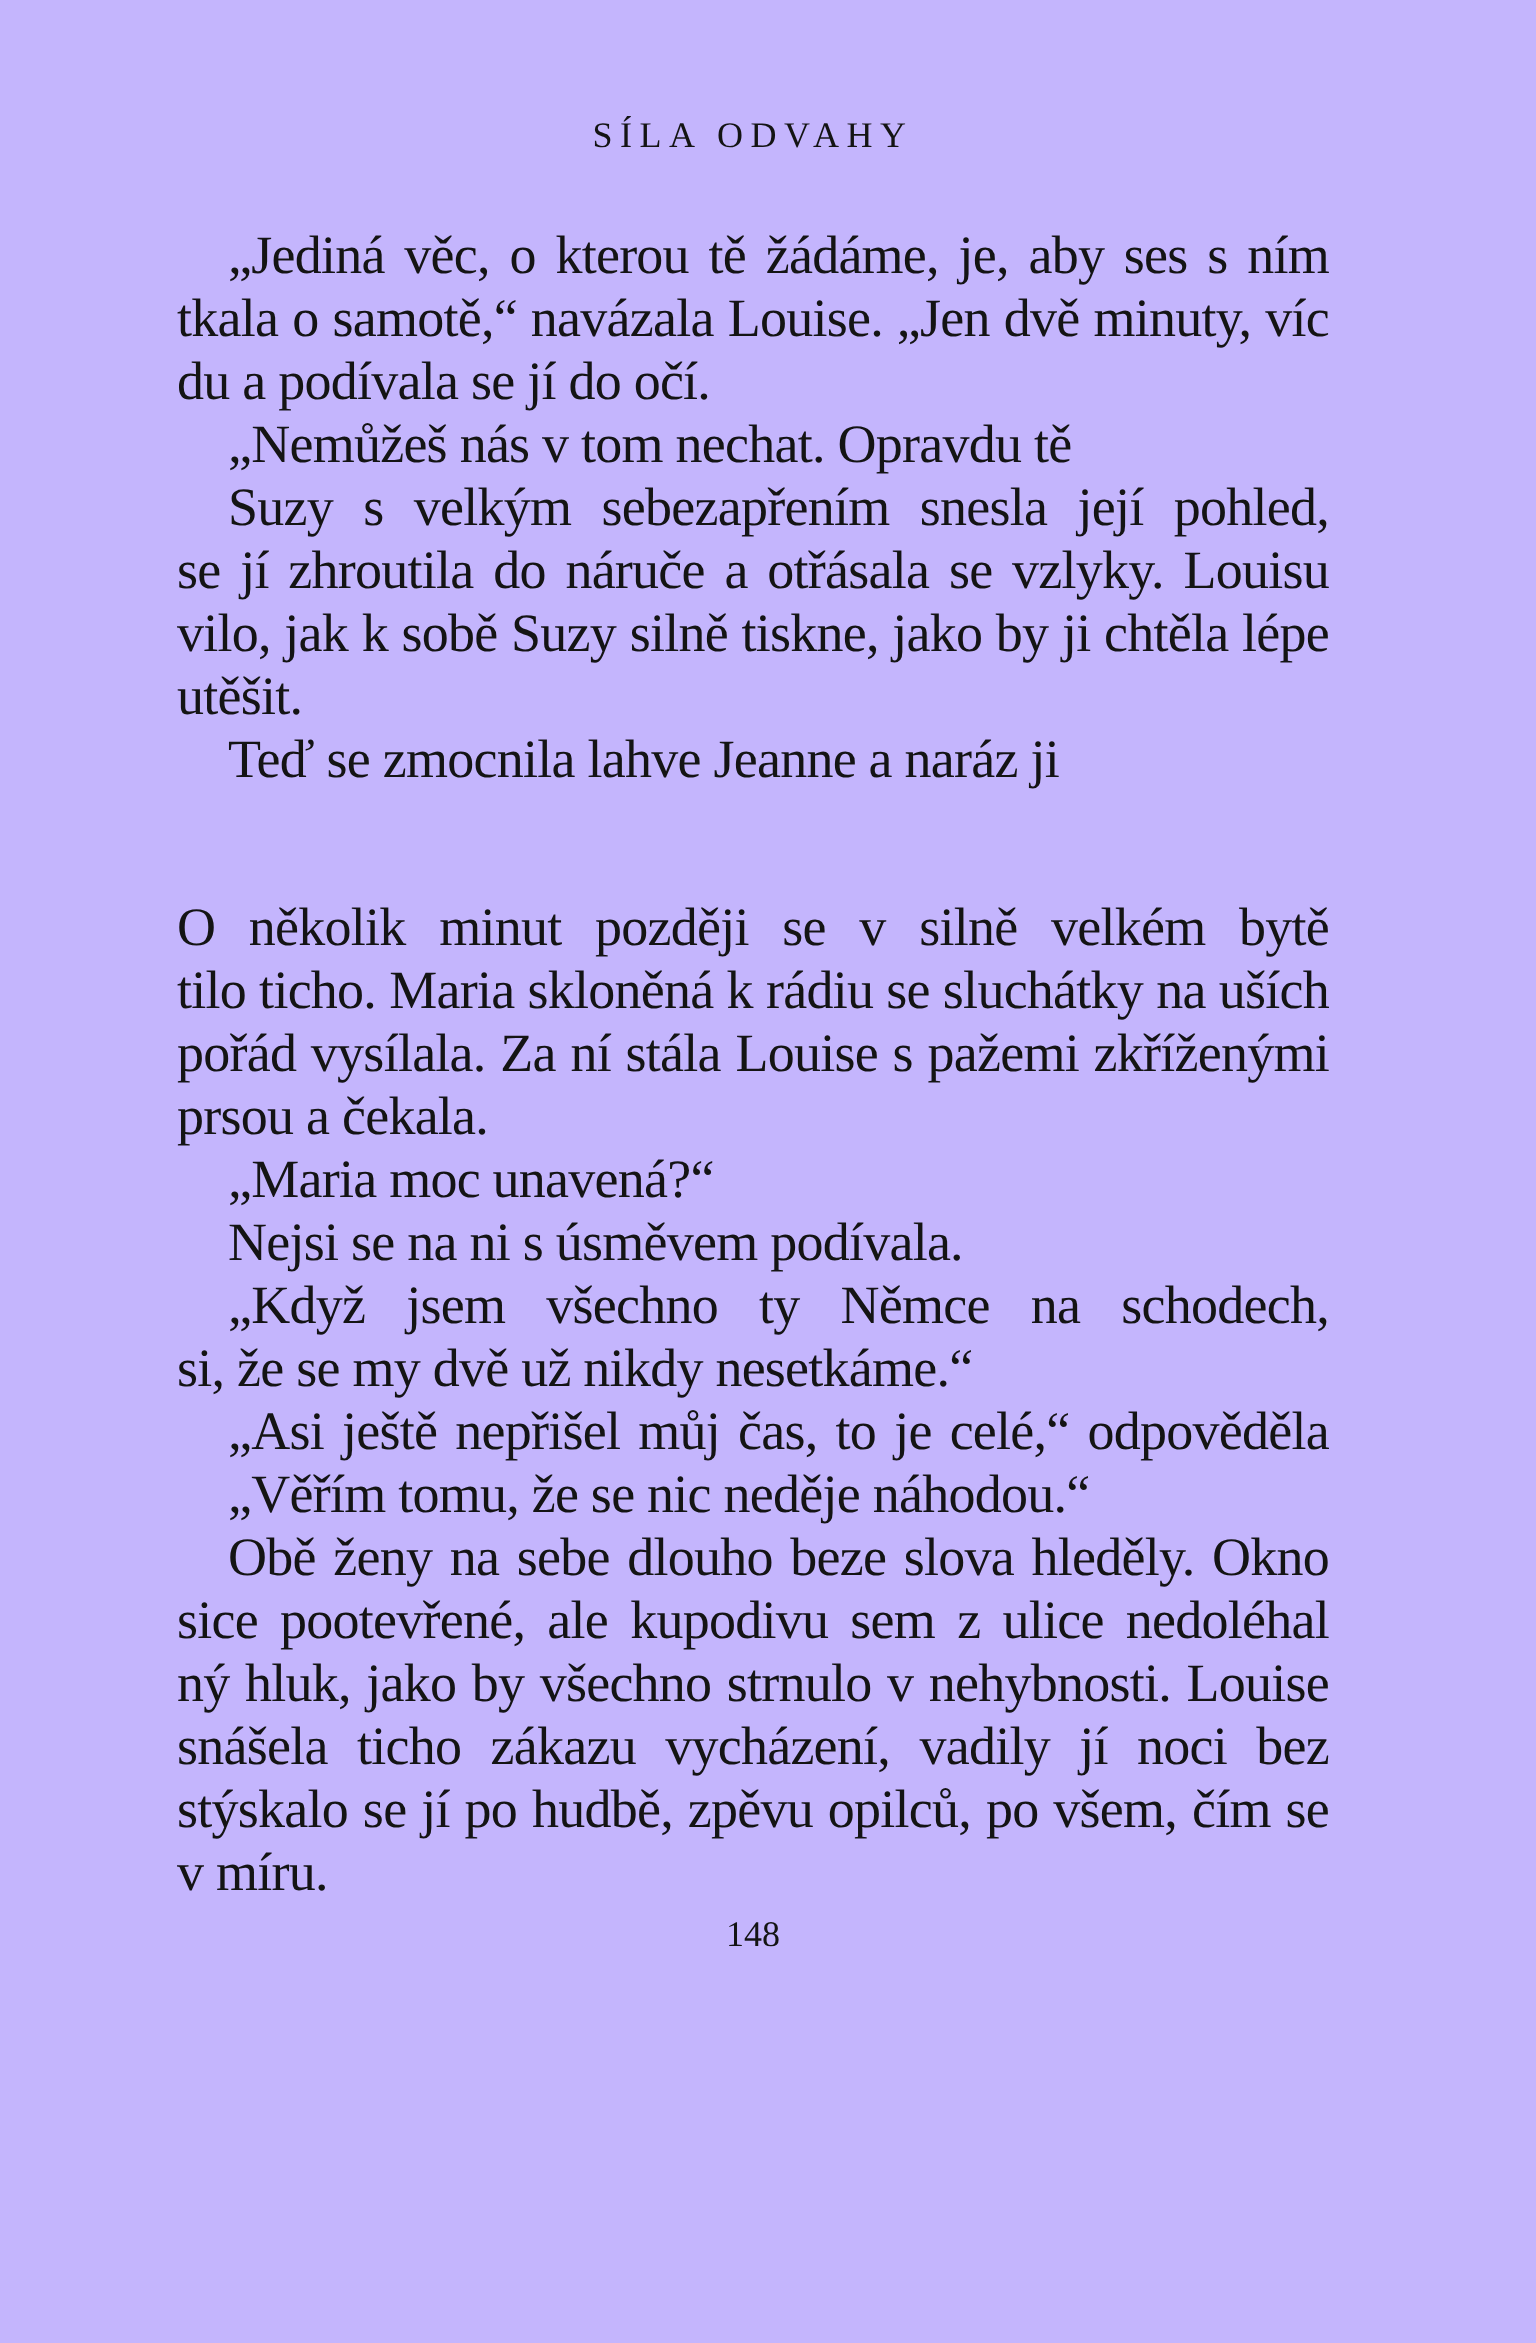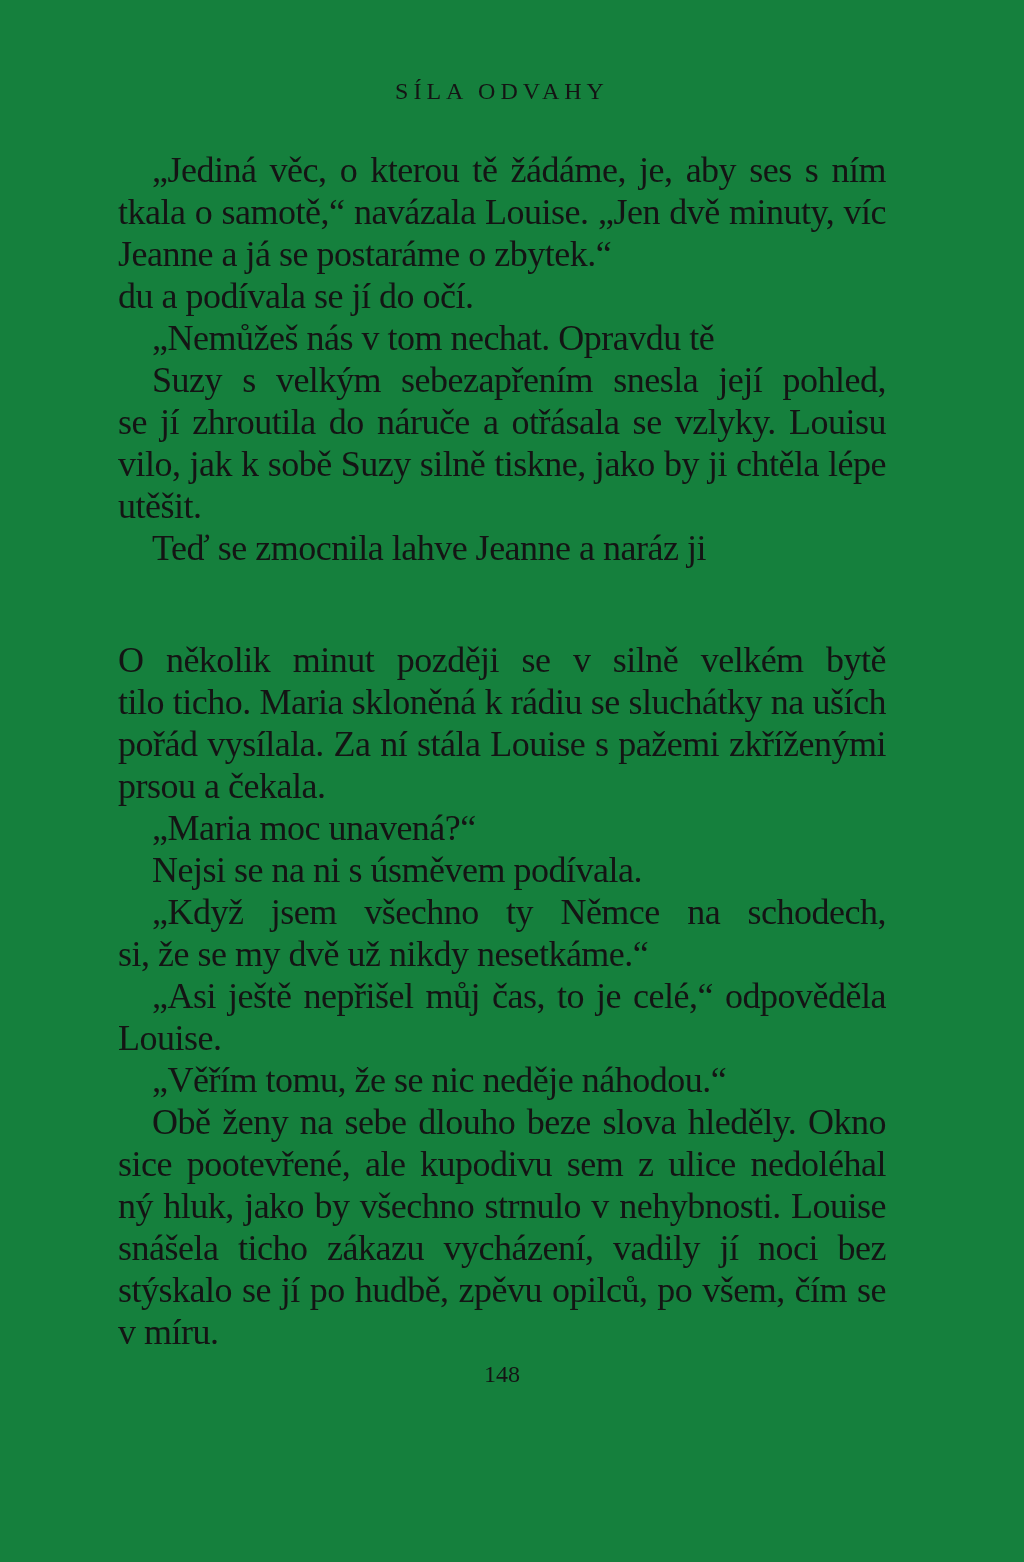--- a/index.html
+++ b/index.html
@@ -51,28 +51,27 @@
     margin-left: 118px;
     width: 768px;
     text-align: center;
     font-size: 24px;
     line-height: 42px;
   }
 </style>
 </head>
 <body>
 
-<div class="page" style="color: rgb(20, 20, 20); background: #15803d;">
+<div class="page" style="color: rgb(20, 20, 20); background: #c4b5fd;">
   <div class="header-title">SÍLA ODVAHY</div>
 
   <div class="body-text" id="text-block">
       <div class="para">
         <div class="line indent">„Jediná věc, o kterou tě žádáme, je, aby ses s ním se-</div>
         <div class="line">tkala o samotě,“ navázala Louise. „Jen dvě minuty, víc ne.</div>
-        <div class="line last">Jeanne a já se postaráme o zbytek.“</div>
       </div>
       <div class="para">
         <div class="line last">du a podívala se jí do očí.</div>
       </div>
       <div class="para">
         <div class="line last indent">„Nemůžeš nás v tom nechat. Opravdu tě potřebujeme.“</div>
       </div>
       <div class="para">
         <div class="line indent">Suzy s velkým sebezapřením snesla její pohled, potom</div>
         <div class="line">se jí zhroutila do náruče a otřásala se vzlyky. Louisu udi-</div>
@@ -93,21 +92,20 @@
       </div>
       <div class="para">
         <div class="line last indent">Nejsi se na ni s úsměvem podívala.</div>
       </div>
       <div class="para">
         <div class="line indent">„Když jsem všechno ty Němce na schodech, myslela jsem</div>
         <div class="line last">si, že se my dvě už nikdy nesetkáme.“</div>
       </div>
       <div class="para">
         <div class="line indent">„Asi ještě nepřišel můj čas, to je celé,“ odpověděla</div>
-        <div class="line last">Louise.</div>
       </div>
       <div class="para">
         <div class="line last indent">„Věřím tomu, že se nic neděje náhodou.“</div>
       </div>
       <div class="para">
         <div class="line indent">Obě ženy na sebe dlouho beze slova hleděly. Okno bylo</div>
         <div class="line">sice pootevřené, ale kupodivu sem z ulice nedoléhal žád-</div>
         <div class="line">ný hluk, jako by všechno strnulo v nehybnosti. Louise ne-</div>
         <div class="line">snášela ticho zákazu vycházení, vadily jí noci bez hluku,</div>
         <div class="line">stýskalo se jí po hudbě, zpěvu opilců, po všem, čím se žije</div>

